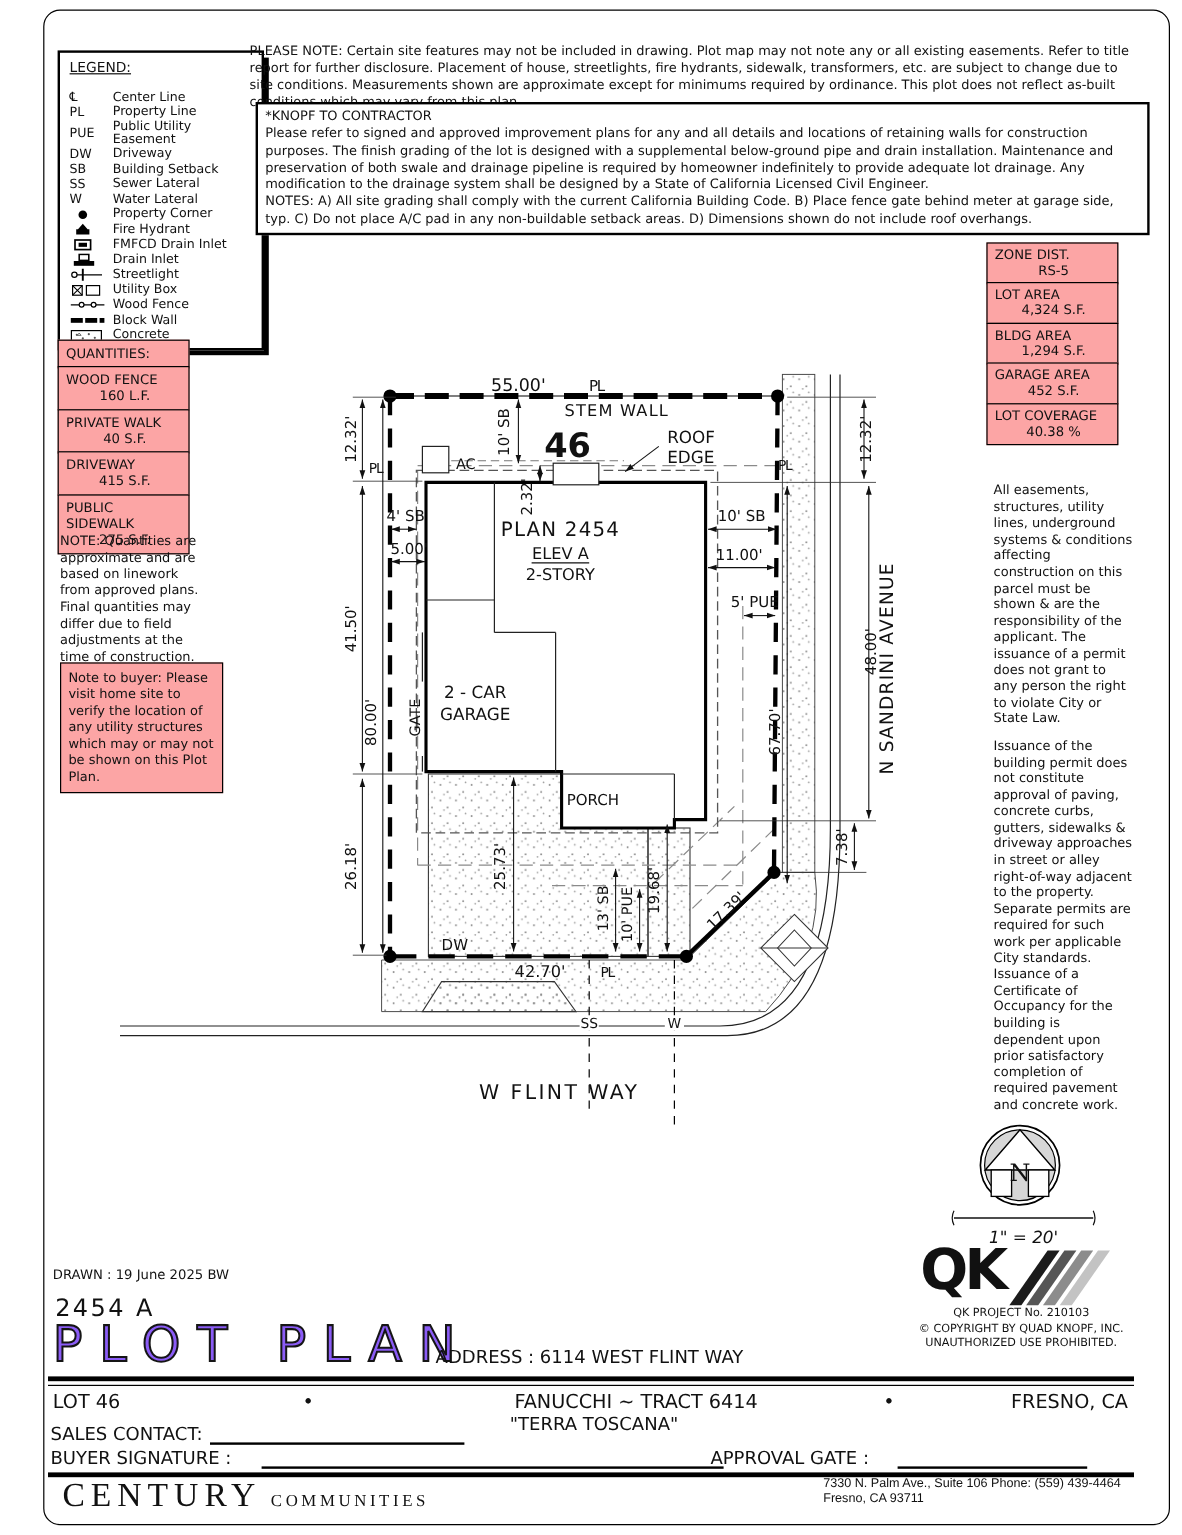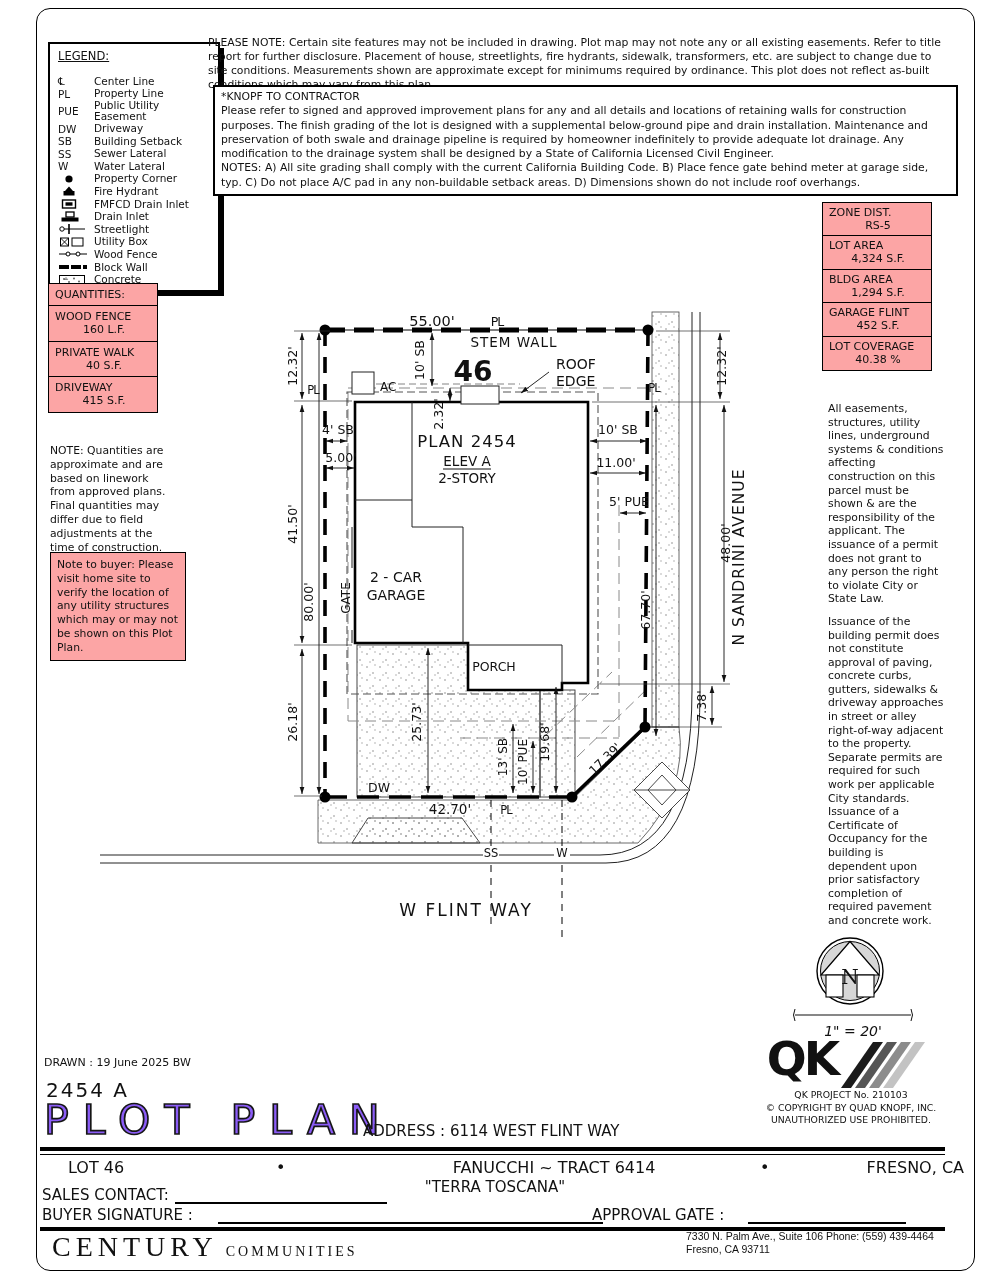--- a/index.html
+++ b/index.html
@@ -33,21 +33,21 @@
   #buyer-note{left:50px;top:552px;width:122px;border:1.6px solid #000;padding:5px 6px;font-size:10.8px;line-height:1.28;background:#fca5a5;}
   #easements{left:828px;top:402px;width:116px;font-size:10.8px;line-height:1.26;}
   #easements p{margin:0 0 9px 0;}
 
   
   #drawn{left:44px;top:1056px;font-size:11px;}
   #plan-num{left:46px;top:1078px;font-size:20px;letter-spacing:2px;}
   #plot-title{left:44px;top:1096px;font-size:41px;letter-spacing:14px;color:#8b5cf6;-webkit-text-stroke:1.7px #151515;font-weight:500;}
   #address-line{left:363px;top:1122px;font-size:15px;}
   .rule{background:#000;}
-  #footer-row{left:40px;top:1158px;width:905px;height:20px;font-size:16px;margin-left:24px;}
+  #footer-row{left:40px;top:1158px;width:905px;height:20px;font-size:16px;}
   #terra{left:360px;top:1178px;width:270px;text-align:center;font-size:15px;}
   #sales{left:42px;top:1186px;font-size:15px;}
   #buyer{left:42px;top:1206px;font-size:15px;}
   #approval{left:592px;top:1206px;font-size:15px;}
   .blank{background:#000;height:2px;}
   #century{left:52px;top:1231px;font-family:"Liberation Serif","DejaVu Serif",serif;}
   #century .c1{font-size:28px;letter-spacing:5px;}
   #century .c2{font-size:14px;letter-spacing:3px;margin-left:8px;}
   #century-addr{left:686px;top:1230px;font-size:10.5px;line-height:1.25;font-family:"Liberation Sans",sans-serif;}
 
@@ -197,21 +197,21 @@
       </div>
     <div class="cell">
         <div class="cl">LOT AREA</div>
         <div class="cv">4,324 S.F.</div>
       </div>
     <div class="cell">
         <div class="cl">BLDG AREA</div>
         <div class="cv">1,294 S.F.</div>
       </div>
     <div class="cell">
-        <div class="cl">GARAGE FLINT</div>
+        <div class="cl">GARAGE AREA</div>
         <div class="cv">452 S.F.</div>
       </div>
     <div class="cell">
         <div class="cl">LOT COVERAGE</div>
         <div class="cv">40.38 %</div>
       </div>
   </div>
 
   <div class="abs tbl" id="qty-table">
     <div class="cell">
@@ -221,20 +221,24 @@
         <div class="cl">WOOD FENCE</div>
         <div class="cv">160 L.F.</div>
       </div>
     <div class="cell">
         <div class="cl">PRIVATE WALK</div>
         <div class="cv">40 S.F.</div>
       </div>
     <div class="cell">
         <div class="cl">DRIVEWAY</div>
         <div class="cv">415 S.F.</div>
+      </div>
+    <div class="cell">
+        <div class="cl">PUBLIC SIDEWALK</div>
+        <div class="cv">275 S.F.</div>
       </div>
   </div>
 
   <div class="abs" id="qty-note">NOTE: Quantities are approximate and are based on linework from approved plans.  Final quantities may differ due to field adjustments at the time of construction.</div>
   <div class="abs" id="buyer-note">Note to buyer: Please visit home site to verify the location of any utility structures which may or may not be shown on this Plot Plan.</div>
   <div class="abs" id="easements">
     <p>All easements, structures, utility lines, underground systems &amp; conditions affecting construction on this parcel must be shown &amp; are the responsibility of the applicant. The issuance of a permit does not grant to any person the right to violate City or State Law.</p>
     <p>Issuance of the building permit does not constitute approval of paving, concrete curbs, gutters, sidewalks &amp; driveway approaches in street or alley right-of-way adjacent to the property. Separate permits are required for such work per applicable City standards. Issuance of a Certificate of Occupancy for the building is dependent upon prior satisfactory completion of required pavement and concrete work.</p>
   </div>
 

